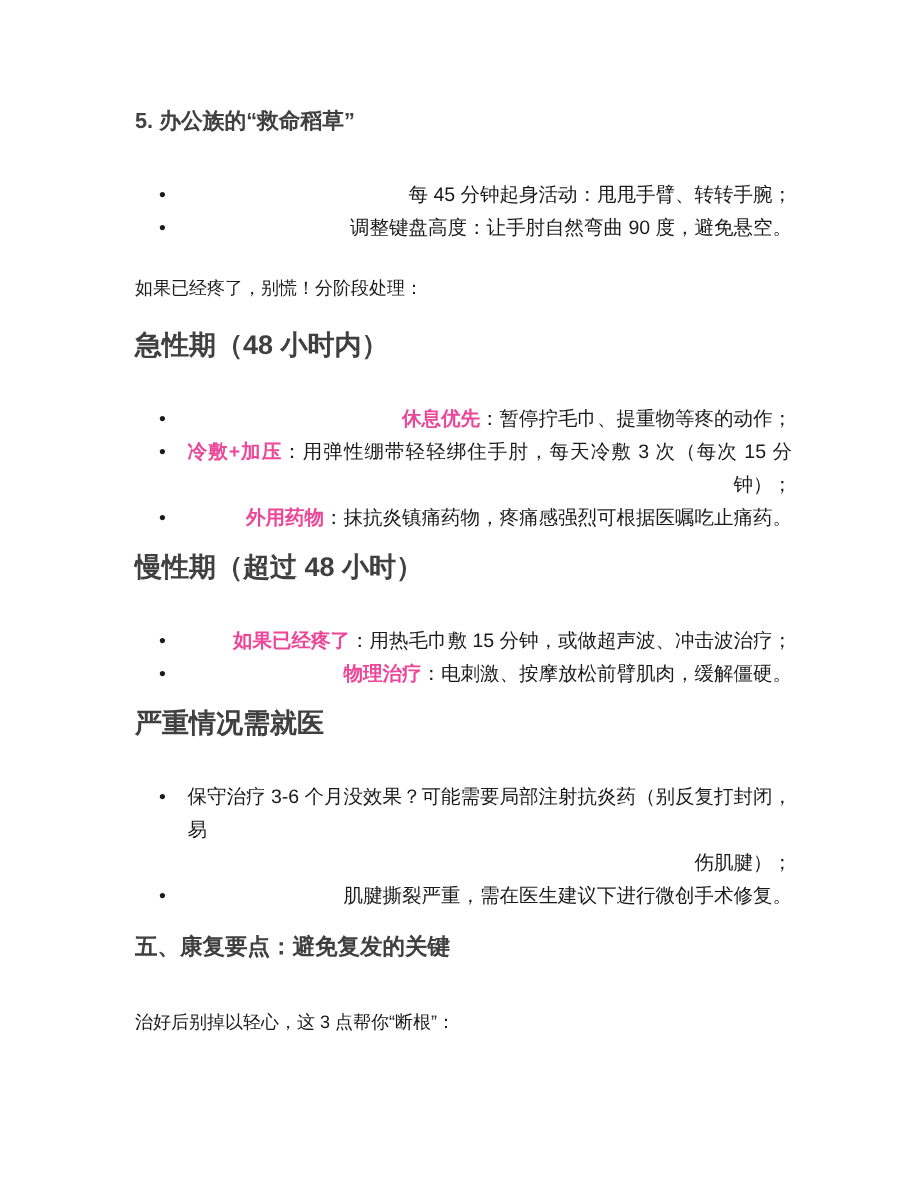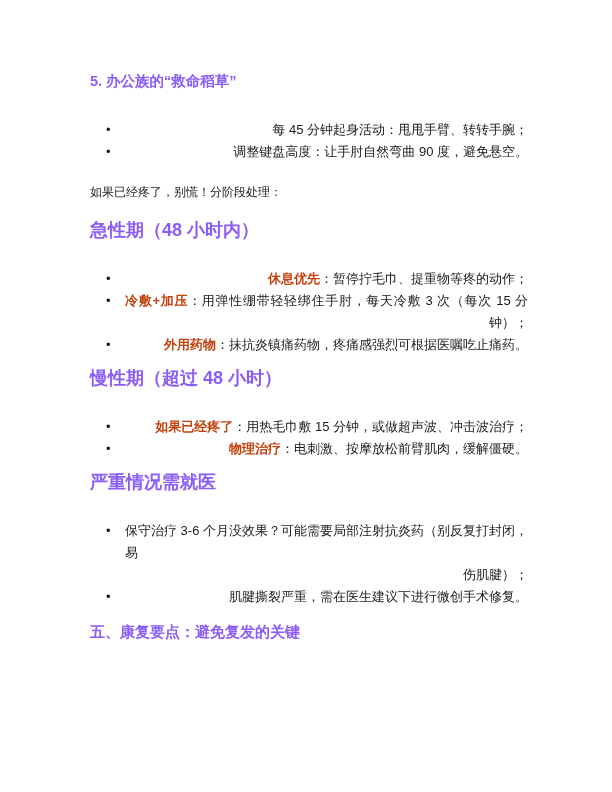--- a/index.html
+++ b/index.html
@@ -14,21 +14,21 @@
     box-sizing: border-box;
     background: #ffffff;
     padding: 72px 84px 40px 90px;
     overflow: hidden;
     font-family: "Liberation Sans", sans-serif;
     color: #111111;
   }
   .doc > :first-child { margin-top: 0; }
 
   h2, h3, h4 {
-    color: #8b5cf6;
+    color: #404040;
     font-weight: 700;
   }
   h2 {
     font-size: 15px;
     line-height: 20px;
     margin: 14px 0 28px 0;
   }
   h3 {
     font-size: 14.5px;
     line-height: 18px;
@@ -63,21 +63,21 @@
     top: 0;
     line-height: 22px;
     font-size: 13px;
     color: #1a1a1a;
   }
   .li-line { text-align: right; }
   .li-line.stretch {
     text-align: justify;
     text-align-last: justify;
   }
-  .term { font-weight: 700; color: #c2410c; }
+  .term { font-weight: 700; color: #ec4899; }
 </style>
 </head>
 <body>
 
 <div class="page">
   <article class="doc">
       <h3>5. 办公族的“救命稻草”</h3>
       <ul>
         <li>
           <span class="bullet">•</span>
@@ -122,14 +122,15 @@
           <span class="bullet">•</span>
           <div class="li-line stretch"><span>保守治疗 3-6 个月没效果？可能需要局部注射抗炎药（别反复打封闭，易</span></div>
           <div class="li-line"><span>伤肌腱）；</span></div>
         </li>
         <li>
           <span class="bullet">•</span>
           <div class="li-line"><span>肌腱撕裂严重，需在医生建议下进行微创手术修复。</span></div>
         </li>
       </ul>
       <h2>五、康复要点：避免复发的关键</h2>
+      <p>治好后别掉以轻心，这 3 点帮你“断根”：</p>
     </article>
 </div>
 
 </body></html>

